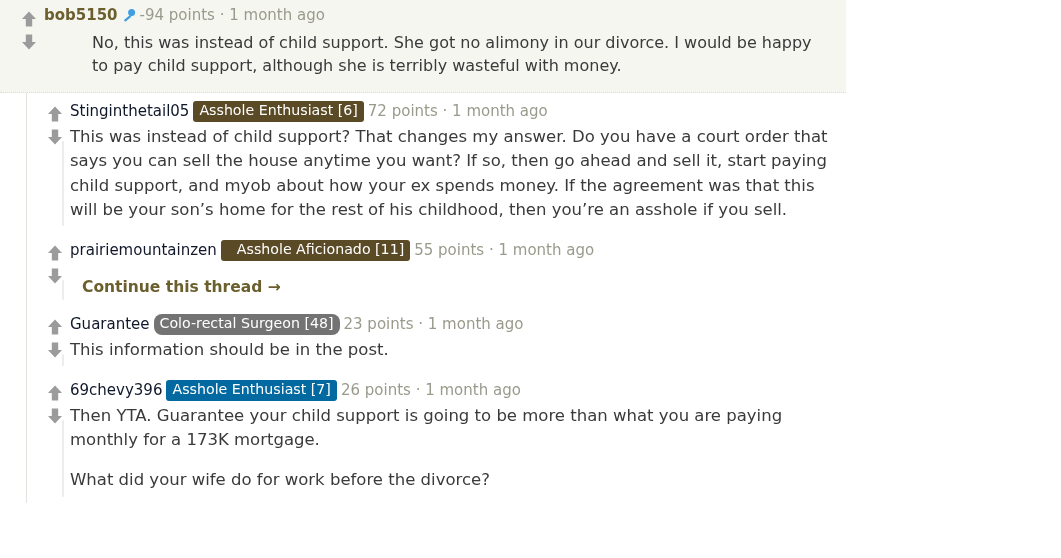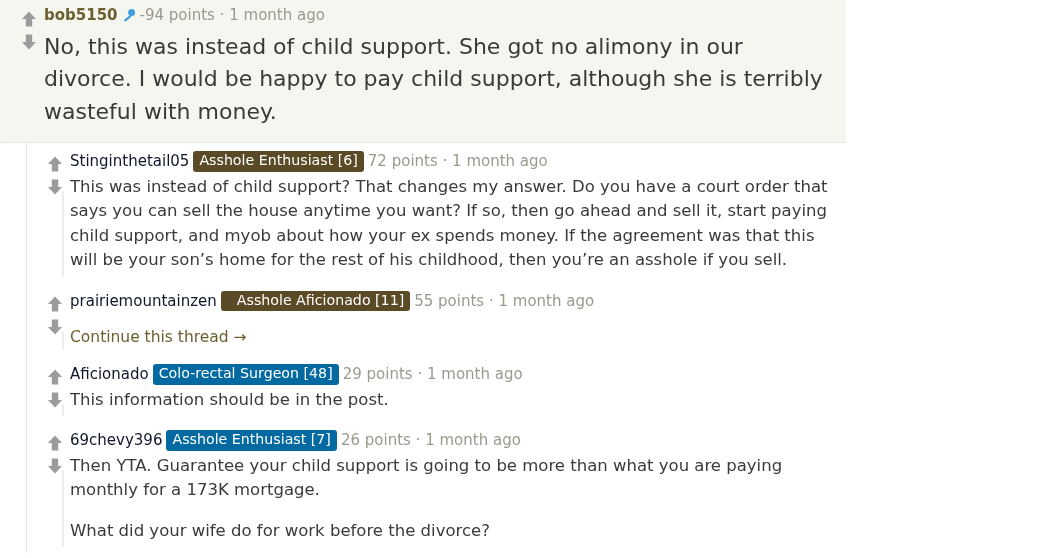--- a/index.html
+++ b/index.html
@@ -103,21 +103,21 @@
     color: #3a3a3a;
     font-size: 16.5px;
     line-height: 1.48;
     margin: 2px 0 0 0;
   }
   .ctext p {
     margin: 0 0 16px 0;
   }
   .ctext p:last-child { margin-bottom: 0; }
 
-  .op-comment .ctext { font-size: 22px; }
+  .op-comment .ctext { font-size: 16px; margin-left: 48px; }
 
   
   .replies-wrap {
     position: relative;
     padding-left: 26px;
     box-sizing: border-box;
   }
   
   .replies-wrap > .thread-line-outer {
     position: absolute;
@@ -142,24 +142,25 @@
     width: 2px;
     background: #ececea;
     border-radius: 1px;
     cursor: pointer;
   }
 
   .continue-link {
     display: inline-block;
     margin-top: 14px;
     color: #6b5f2e;
-    font-weight: normal;
+    font-weight: bold;
     font-size: 15.5px;
     text-decoration: none;
     cursor: pointer;
+    margin-left: 12px;
   }
 </style>
 </head>
 <body>
 
 <div id="thread-root">
 
   <div class="op-comment">
     <div class="comment-row">
       <div class="votes">
@@ -258,21 +259,21 @@
               </svg>
           </span>
           <span class="arrow down">
             <svg width="18" height="18" viewBox="0 0 18 18" aria-hidden="true">
                 <path d="M9 16.5 L2 9 L5.8 9 L5.8 1.5 L12.2 1.5 L12.2 9 L16 9 Z" fill="#9b9b9b"></path>
               </svg>
           </span>
         </div>
         <div class="cbody">
           <div class="meta">
-            <span class="author">Aficionado</span><span class="flair" style="background-color: #0369a1;">Colo-rectal Surgeon [48]</span><span class="points">29 points</span>
+            <span class="author">Guarantee</span><span class="flair" style="background-color: #737373; border-radius: 8px;">Colo-rectal Surgeon [48]</span><span class="points">23 points</span>
             <span class="dot">·</span>
             <span class="age">1 month ago</span>
           </div>
           <div class="ctext">
             <p>This information should be in the post.</p>
           </div>
         </div>
       </div>
     </div>
 

